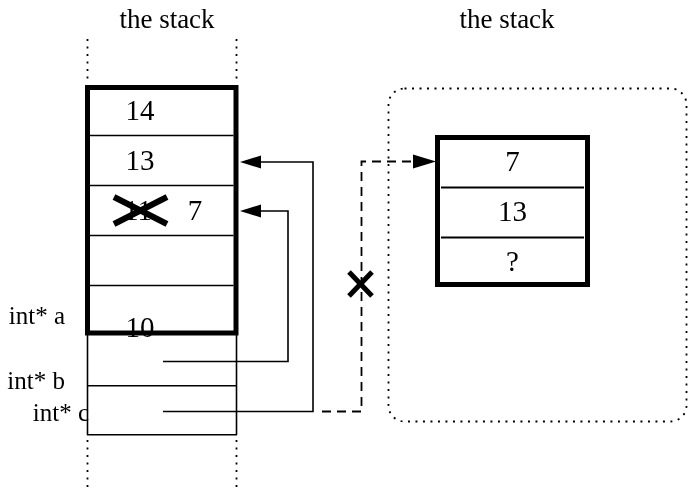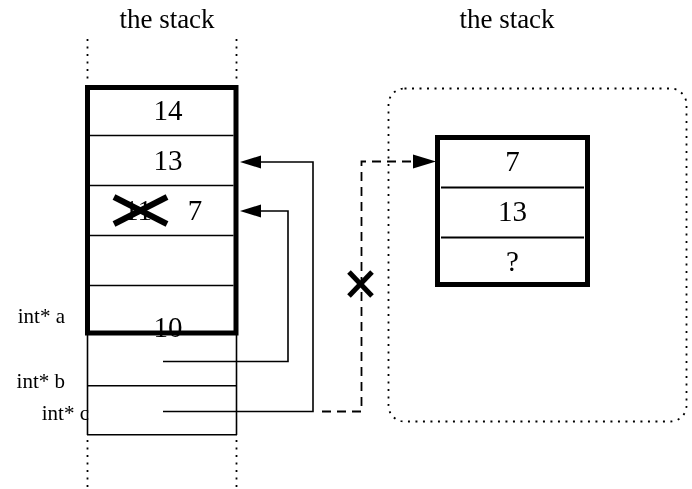--- a/index.html
+++ b/index.html
@@ -35,35 +35,35 @@
     top: 3px;
   }
   .title-stack { left: 67px; }
   .title-heap  { left: 407px; }
   .num {
     font-size: 29px;
     line-height: 50px;
     text-align: center;
     height: 50px;
   }
-  .stack-num { left: 90px; width: 100px; margin-left: 28px; }
+  .stack-num { left: 90px; width: 100px; }
   .s-cell-0 { top: 85px; }
   .s-cell-1 { top: 135px; }
   .s-cell-3 { top: 235px; }
   .s-cell-4 { top: 302px; }
   .old-val  { left: 112px; width: 52px; top: 185px; }
   .new-val  { left: 173px; width: 44px; top: 185px; }
   .heap-num { left: 437px; width: 151px; }
   .h-cell-0 { top: 136px; }
   .h-cell-1 { top: 186px; }
   .h-cell-2 { top: 236px; }
   .plabel {
     left: 0;
     width: 65px;
-    font-size: 21px;
+    font-size: 25px;
     line-height: 28px;
     height: 28px;
     text-align: right;
   }
   .plabel-a { top: 302px; }
   .plabel-b { top: 367px; }
   .plabel-c { top: 399px; margin-left: 24px; }
 </style>
 </head>
 <body>

